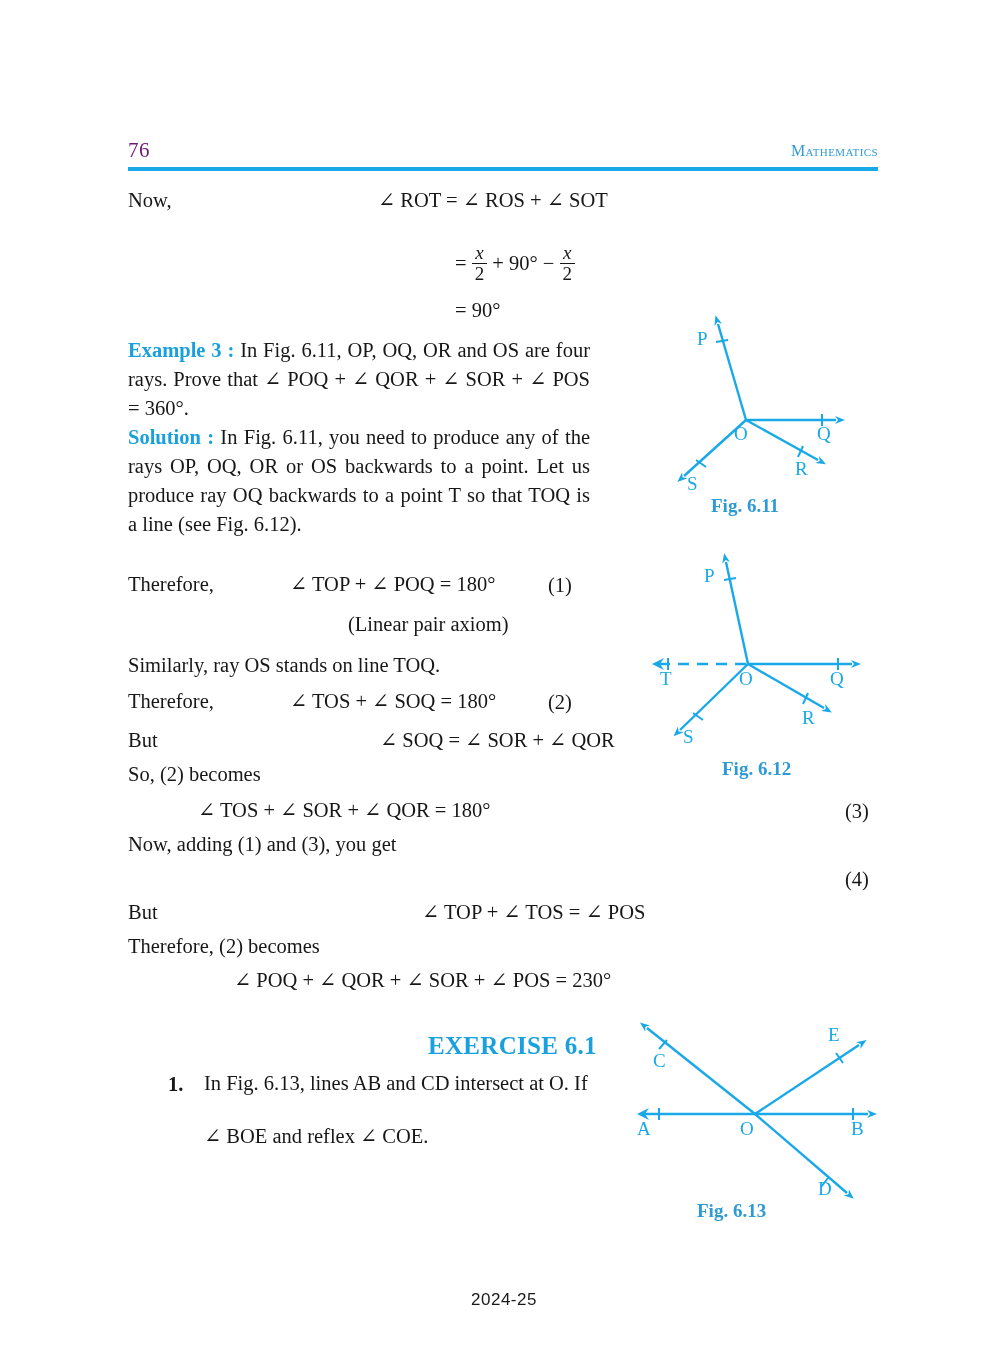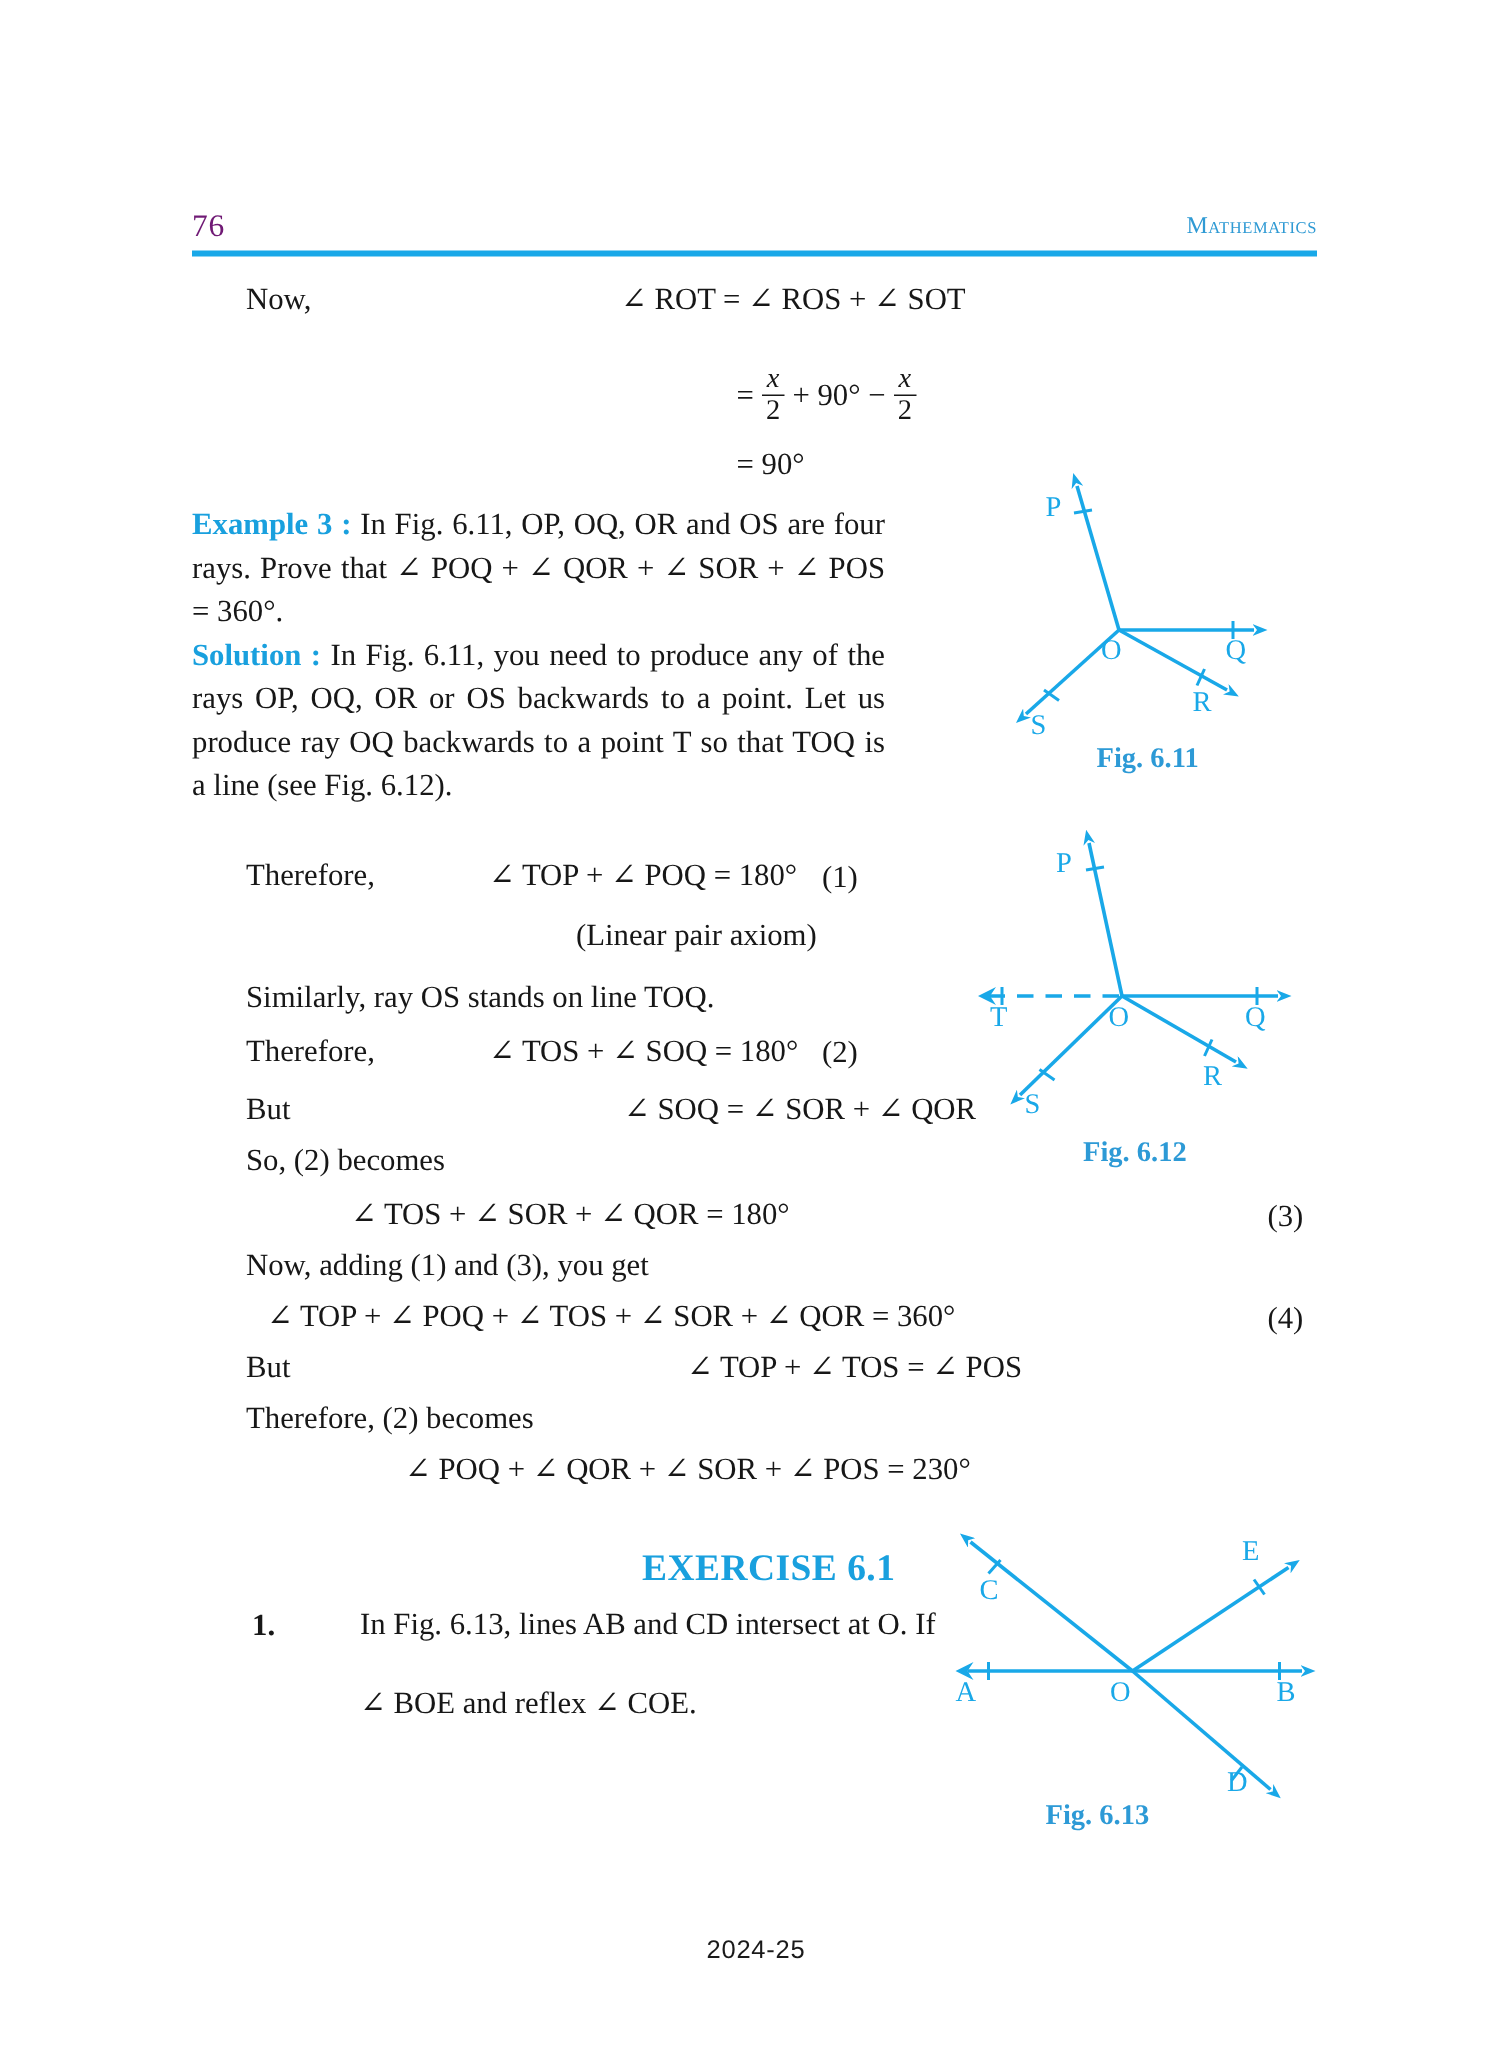--- a/index.html
+++ b/index.html
@@ -60,21 +60,20 @@
   }
 
   
   .txt {
     position: absolute;
     font-family: "Liberation Serif", "DejaVu Serif", serif;
     font-size: 20.5px;
     color: #171717;
     white-space: nowrap;
     line-height: 1.0;
-    margin-left: 36px;
   }
   .para {
     position: absolute;
     font-family: "Liberation Serif", "DejaVu Serif", serif;
     font-size: 20.5px;
     color: #171717;
     line-height: 29px;
     text-align: justify;
   }
   .lead {
@@ -214,21 +213,20 @@
   <div class="txt" style="left:128px; top:730px;">But</div>
   <div class="txt" style="left:380px; top:730px;">∠ SOQ = ∠ SOR + ∠ QOR</div>
 
   <div class="txt" style="left:128px; top:764px;">So, (2) becomes</div>
 
   <div class="txt" style="left:198px; top:800px;">∠ TOS + ∠ SOR + ∠ QOR = 180°</div>
   <div class="eqnum" style="left:845px; top:800px;">(3)</div>
 
   <div class="txt" style="left:128px; top:834px;">Now, adding (1) and (3), you get</div>
 
-  <div class="txt" style="left:142px; top:868px;">∠ TOP + ∠ POQ + ∠ TOS + ∠ SOR + ∠ QOR =  360°</div>
   <div class="eqnum" style="left:845px; top:868px;">(4)</div>
 
   <div class="txt" style="left:128px; top:902px;">But</div>
   <div class="txt" style="left:422px; top:902px;">∠ TOP + ∠ TOS = ∠ POS</div>
 
   <div class="txt" style="left:128px; top:936px;">Therefore, (2) becomes</div>
 
   <div class="txt" style="left:234px; top:970px;">∠ POQ + ∠ QOR + ∠ SOR + ∠ POS =  230°</div>
 
   <div class="figure" style="left:640px; top:310px; width:250px; height:190px;">
@@ -250,21 +248,21 @@
 
       <line x1="106" y1="110" x2="44" y2="166" stroke="#19a8e8" stroke-width="2.4" marker-end="url(#ah)"></line>
       <line x1="56" y1="150" x2="66" y2="157" stroke="#19a8e8" stroke-width="2"></line>
     </svg>
     <div class="ptlabel" style="left:57px; top:18px;">P</div>
     <div class="ptlabel" style="left:94px; top:113px;">O</div>
     <div class="ptlabel" style="left:177px; top:113px;">Q</div>
     <div class="ptlabel" style="left:155px; top:148px;">R</div>
     <div class="ptlabel" style="left:47px; top:163px;">S</div>
   </div>
-  <div class="figcap" style="left:711px; top:495px;margin-left:20px;">Fig. 6.11</div>
+  <div class="figcap" style="left:711px; top:495px;">Fig. 6.11</div>
 
   <div class="figure" style="left:630px; top:552px; width:265px; height:205px;">
     <svg width="265" height="205" viewBox="0 0 265 205">
 
       <line x1="118" y1="112" x2="96" y2="10" stroke="#19a8e8" stroke-width="2.4" marker-end="url(#ah)"></line>
       <line x1="94" y1="28" x2="106" y2="26" stroke="#19a8e8" stroke-width="2"></line>
 
       <line x1="118" y1="112" x2="222" y2="112" stroke="#19a8e8" stroke-width="2.4" marker-end="url(#ah)"></line>
       <line x1="208" y1="106" x2="208" y2="118" stroke="#19a8e8" stroke-width="2"></line>
 

